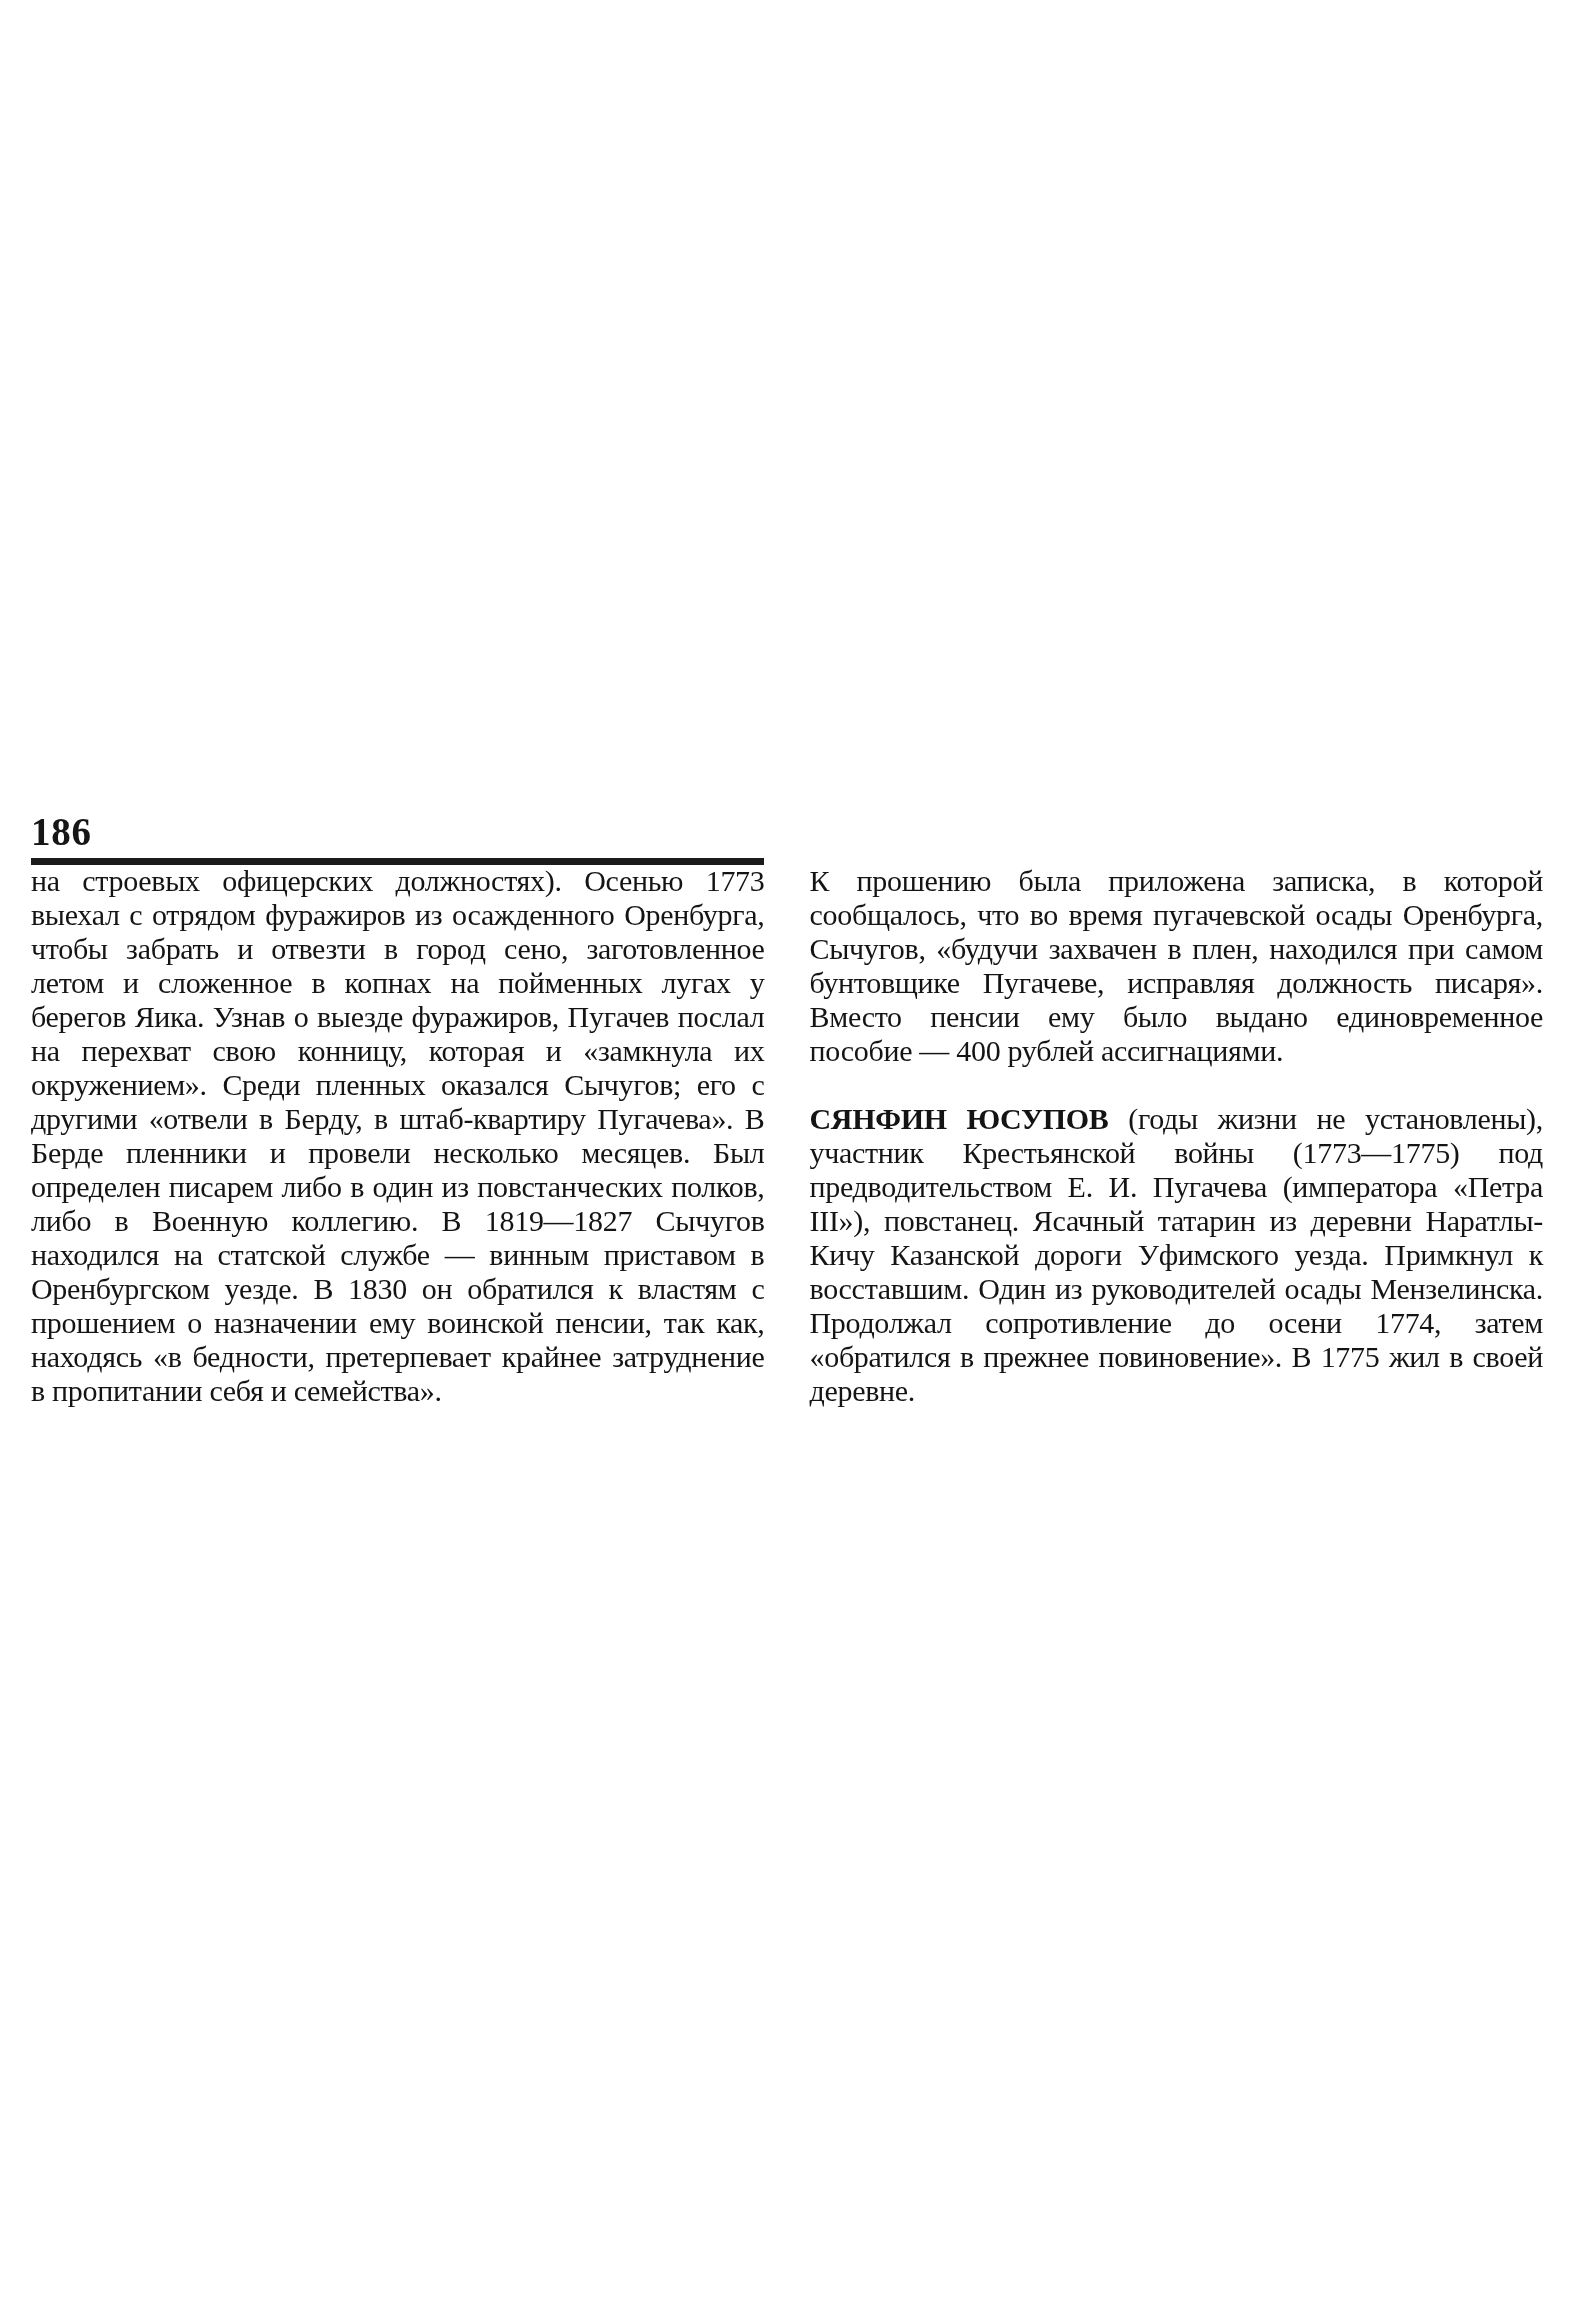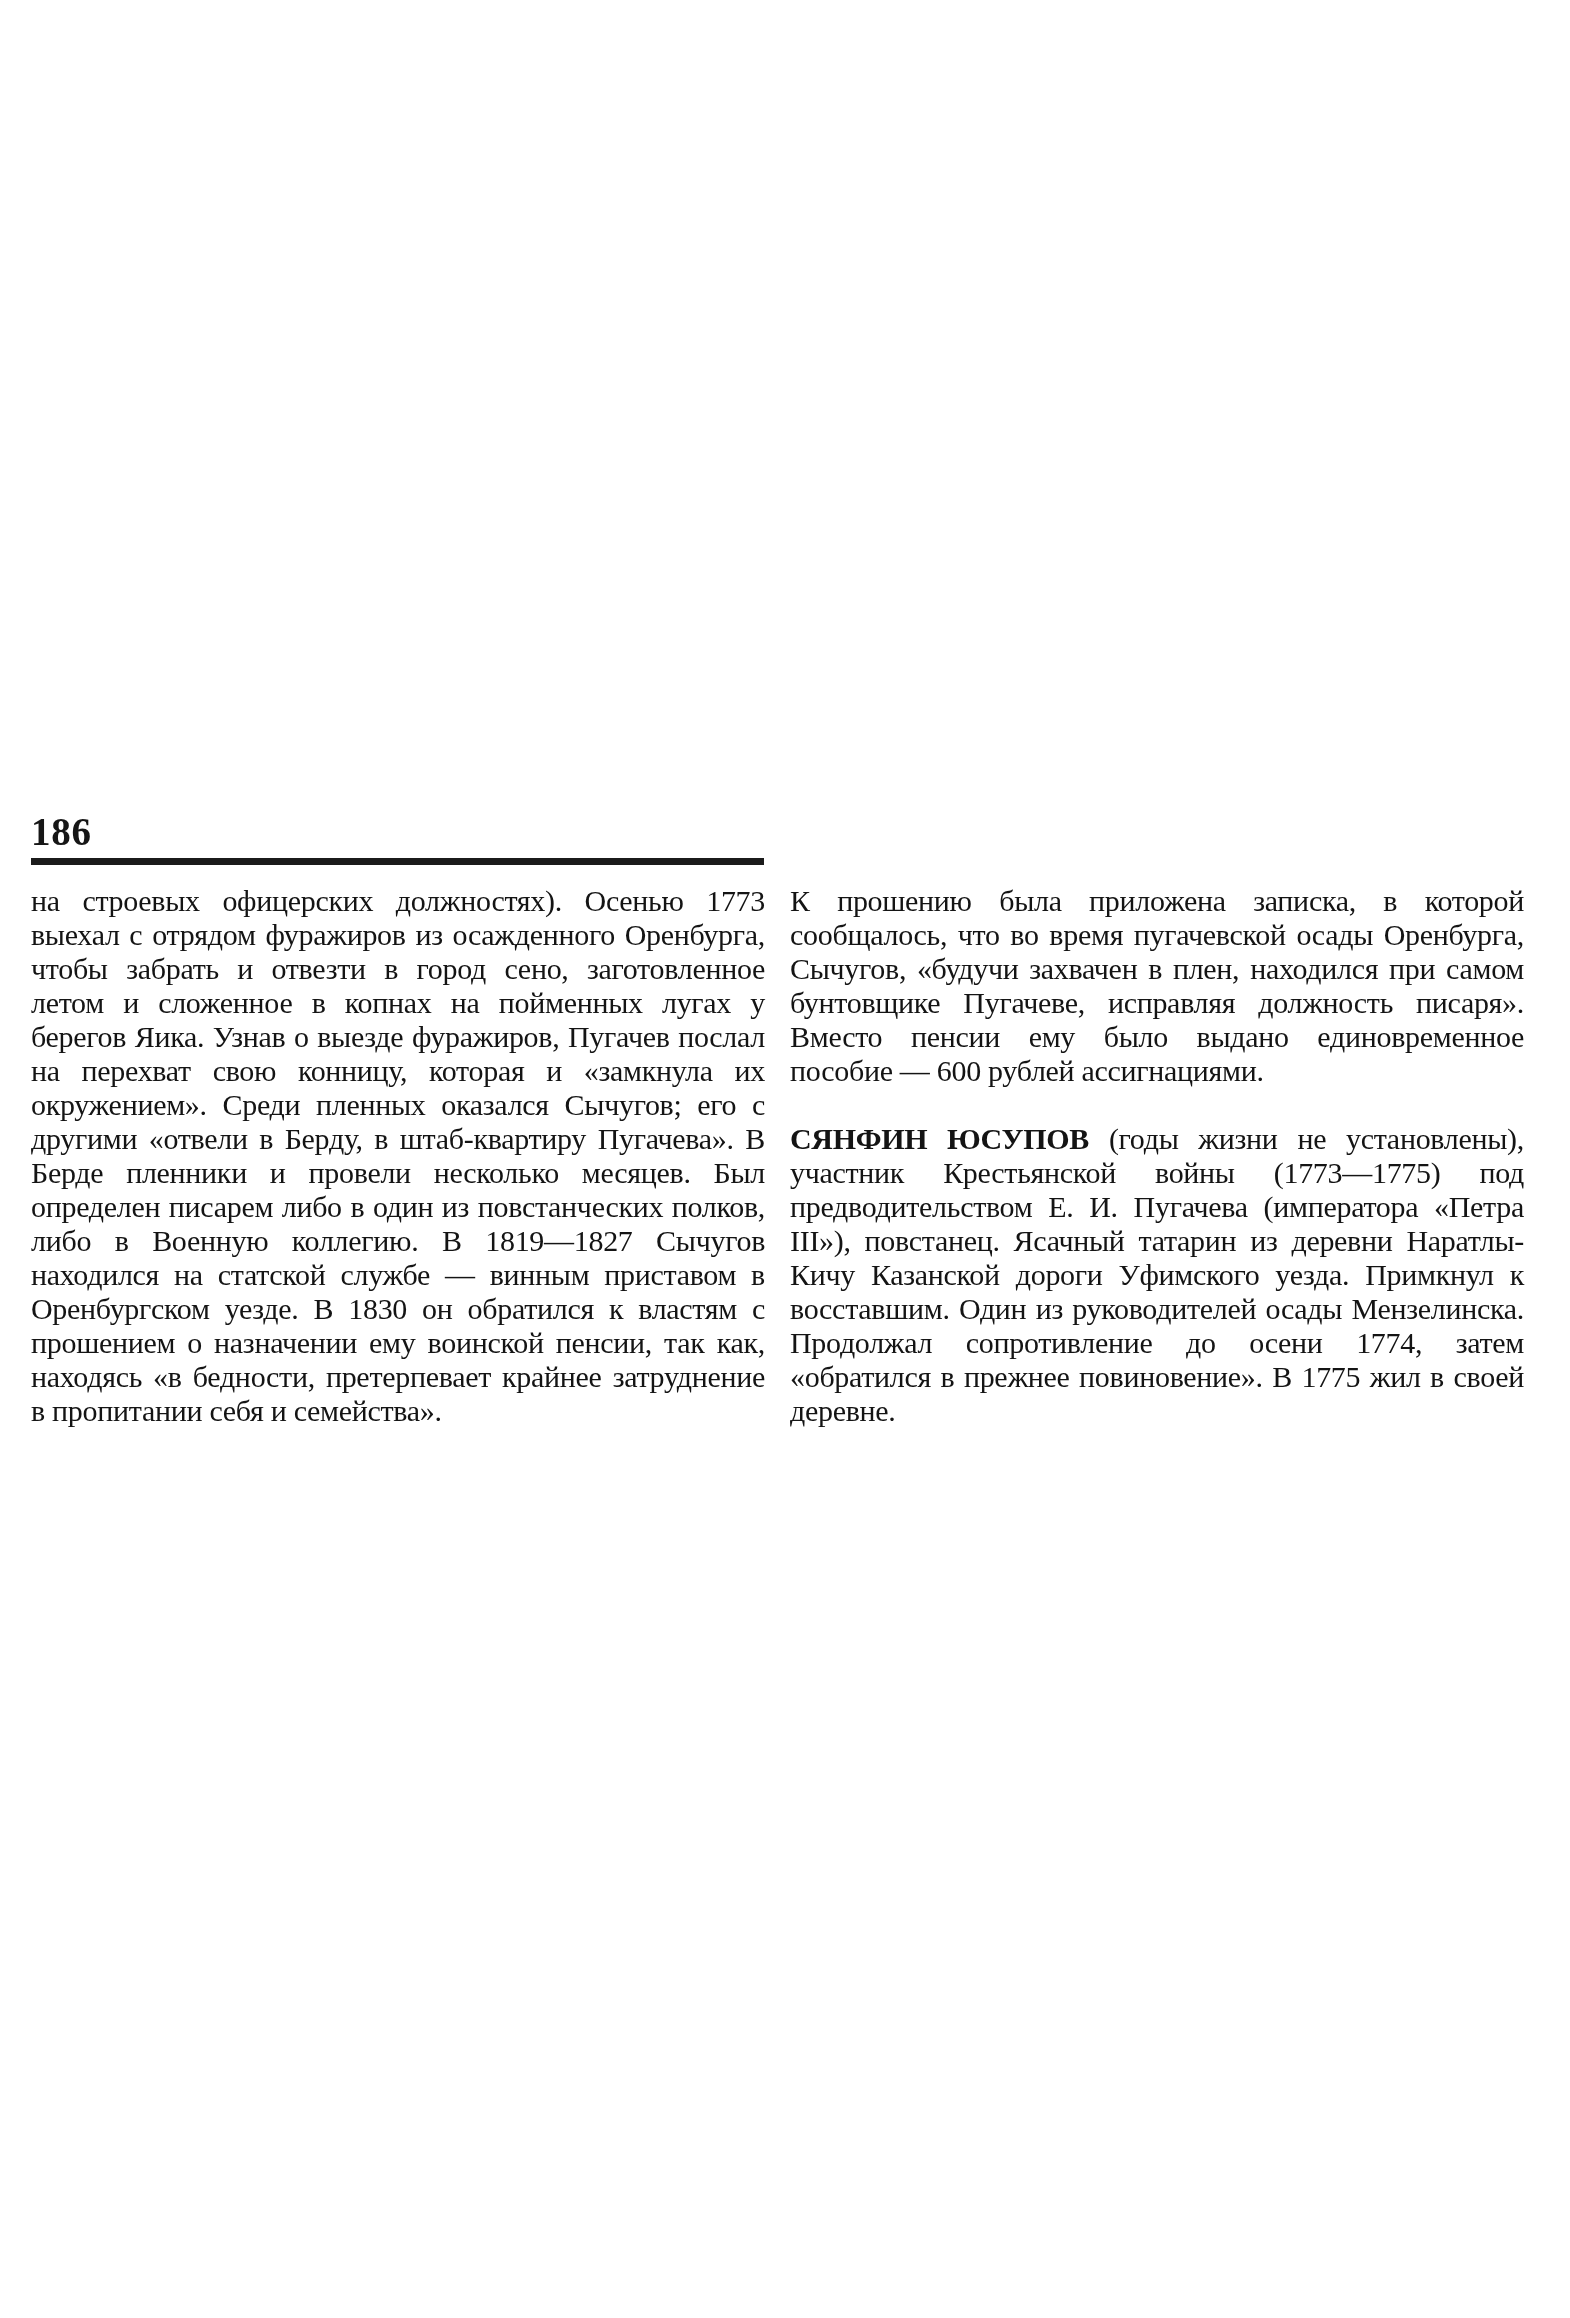--- a/index.html
+++ b/index.html
@@ -34,24 +34,24 @@
     position: absolute;
     left: 31px;
     top: 858px;
     width: 733px;
     height: 6.7px;
     background: #1b1b1b;
   }
   .columns {
     position: absolute;
     left: 31px;
-    top: 884px;
+    top: 864px;
     width: 1512px;
     display: flex;
-    gap: 25px;
+    gap: 45px;
   }
   .column {
     width: 734px;
     font-size: 30px;
     line-height: 34px;
     text-align: justify;
     letter-spacing: -0.3px;
   }
   .column p {
     margin: 0;
@@ -74,20 +74,20 @@
 
   <div class="header-rule"></div>
 
   <div class="columns">
 
     <div class="column">
       <p>на строевых офицерских должностях). Осенью 1773 выехал с отрядом фуражиров из осажденного Оренбурга, чтобы забрать и отвезти в город сено, заготовленное летом и сложенное в копнах на пойменных лугах у берегов Яика. Узнав о выезде фуражиров, Пугачев послал на перехват свою конницу, которая и «замкнула их окружением». Среди пленных оказался Сычугов; его с другими «отвели в Берду, в штаб-квартиру Пугачева». В Берде пленники и провели несколько месяцев. Был определен писарем либо в один из повстанческих полков, либо в Военную коллегию. В 1819—1827 Сычугов находился на статской службе — винным приставом в Оренбургском уезде. В 1830 он обратился к властям с прошением о назначении ему воинской пенсии, так как, находясь «в бедности, претерпевает крайнее затруднение в пропитании себя и семейства».</p>
     </div>
 
     <div class="column">
-      <p>К прошению была приложена записка, в которой сообщалось, что во время пугачевской осады Оренбурга, Сычугов, «будучи захвачен в плен, находился при самом бунтовщике Пугачеве, исправляя должность писаря». Вместо пенсии ему было выдано единовременное пособие — 600 рублей ассигнациями.</p>
+      <p>К прошению была приложена записка, в которой сообщалось, что во время пугачевской осады Оренбурга, Сычугов, «будучи захвачен в плен, находился при самом бунтовщике Пугачеве, исправляя должность писаря». Вместо пенсии ему было выдано единовременное пособие — 400 рублей ассигнациями.</p>
       <p><span class="entry-term">СЯНФИН ЮСУПОВ</span><span> (годы жизни не установлены), участник Крестьянской войны (1773—1775) под предводительством Е. И. Пугачева (императора «Петра III»), повстанец. Ясачный татарин из деревни Наратлы-Кичу Казанской дороги Уфимского уезда. Примкнул к восставшим. Один из руководителей осады Мензелинска. Продолжал сопротивление до осени 1774, затем «обратился в прежнее повиновение». В 1775 жил в своей деревне.</span></p>
     </div>
 
   </div>
 
 </div>
 
 
 </body></html>

